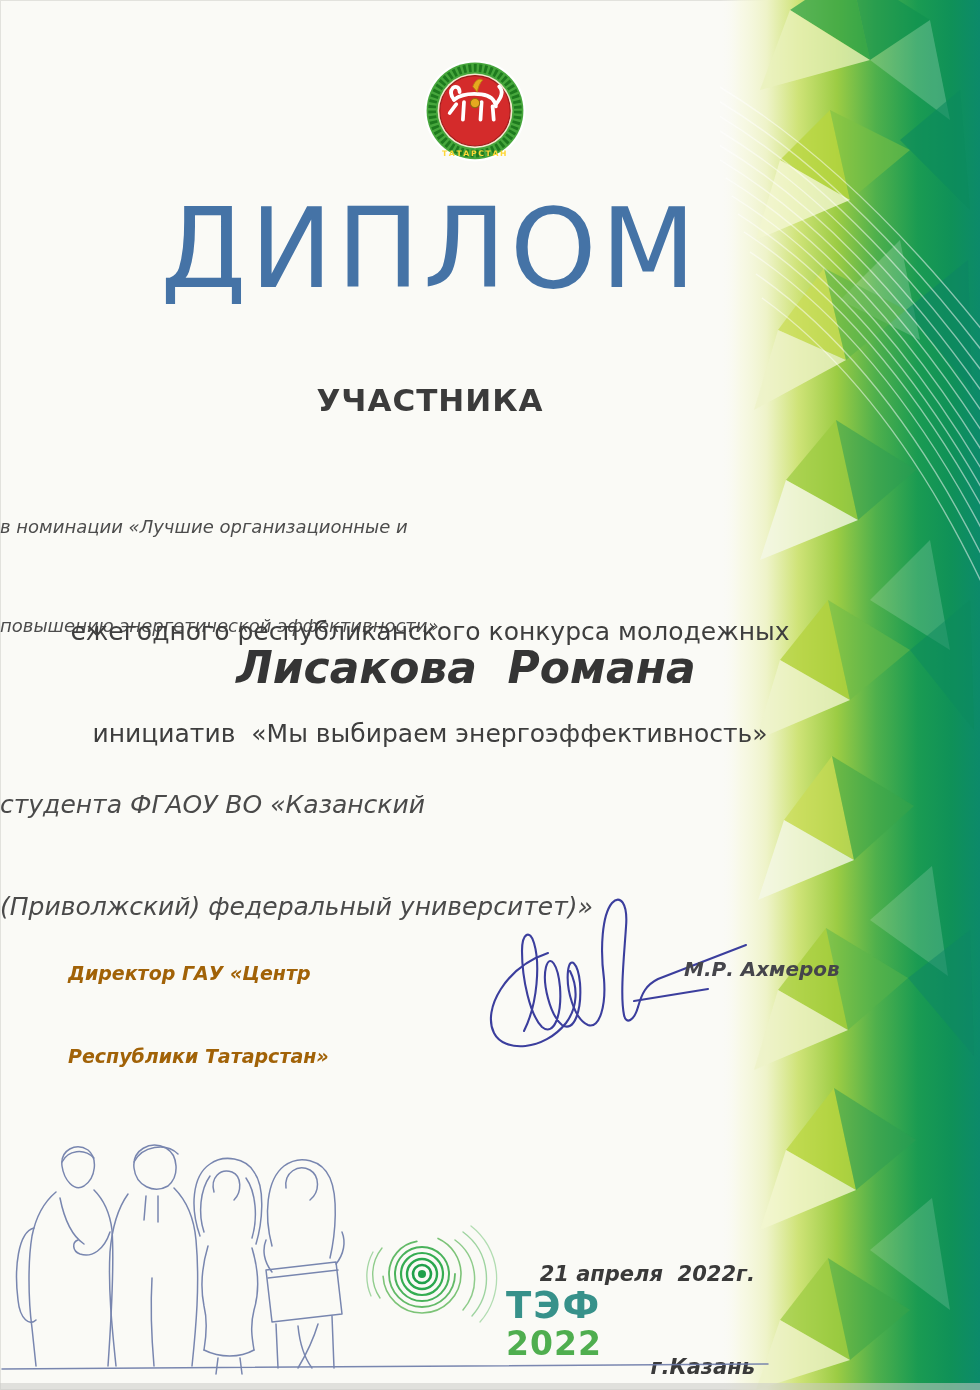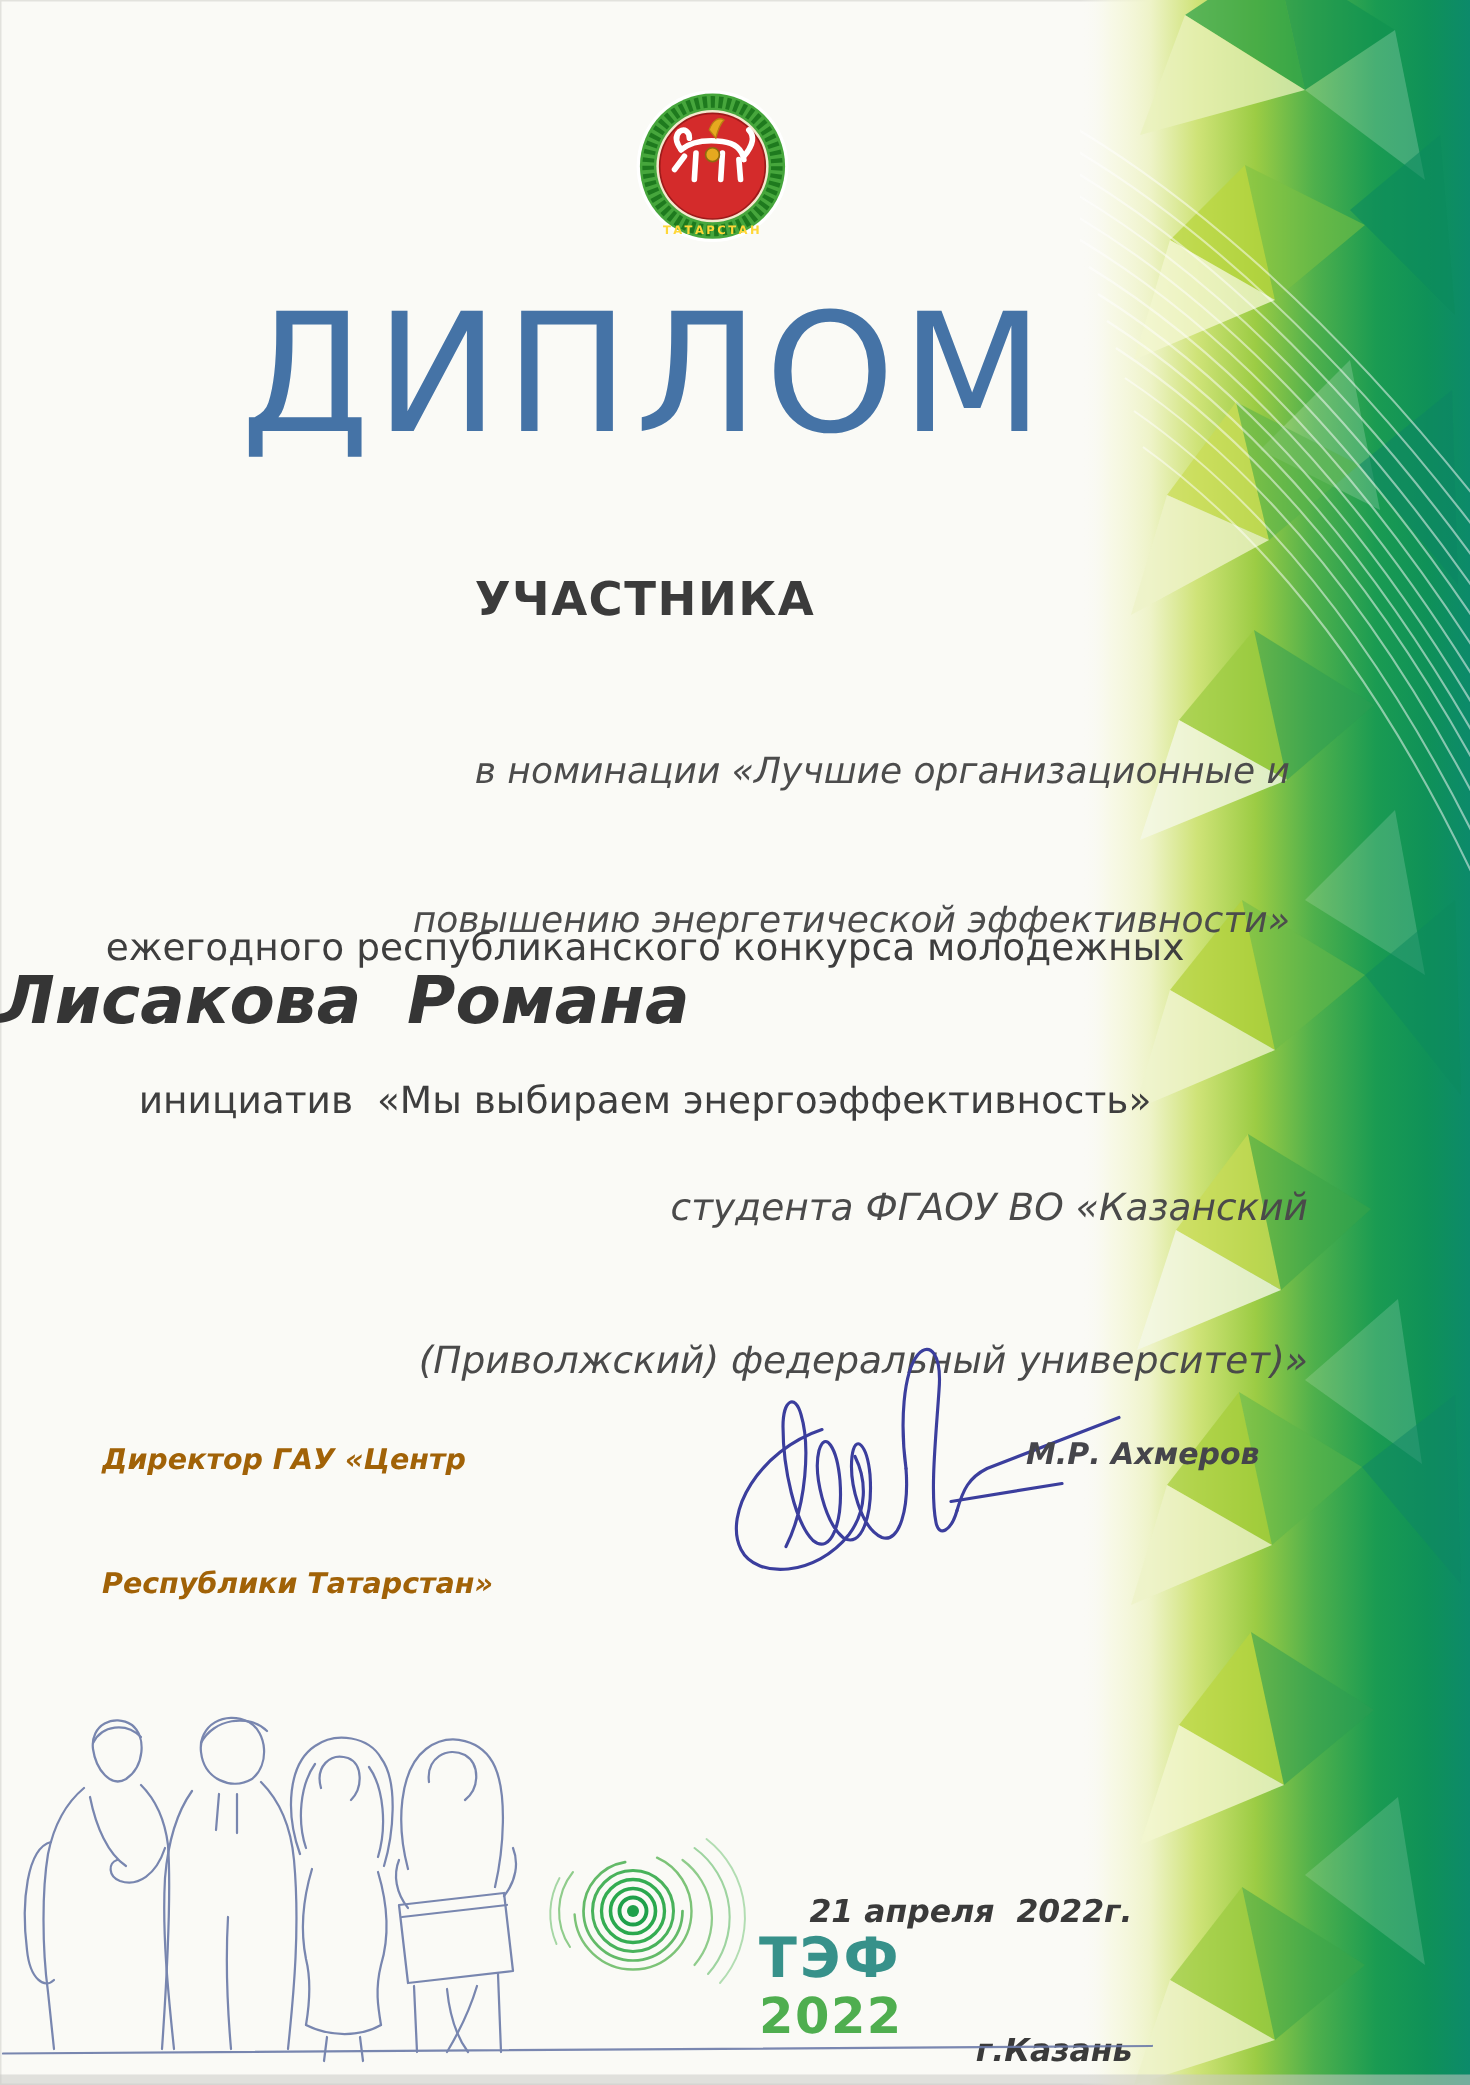--- a/index.html
+++ b/index.html
@@ -18,33 +18,33 @@
     text-align:center;
     font-size:110px;font-weight:normal;line-height:1.05;
     color:#4573a6;letter-spacing:4px;white-space:pre-wrap;
   }
   .t-sub{
     position:absolute;left:0;top:382px;width:860px;text-align:center;
     font-size:31px;font-weight:bold;color:#3b3b3b;
     letter-spacing:1px;white-space:pre-wrap;
   }
   .t-nom{
-    position:absolute;left:0;top:432px;width:860px;text-align:right;
-    font-size:24px;font-style:italic;color:#4c4c4c;line-height:33px;white-space:pre-wrap;
+    position:absolute;left:0;top:444px;width:860px;text-align:left;
+    font-size:18px;font-style:italic;color:#4c4c4c;line-height:33px;white-space:pre-wrap;
   }
   .t-contest{
     position:absolute;left:0;top:547px;width:860px;text-align:center;
     font-size:25px;color:#3e3e3e;line-height:34px;white-space:pre-wrap;
   }
   .t-name{
-    position:absolute;left:0;top:642px;width:860px;
-    font-size:44px;font-weight:bold;font-style:italic;color:#353535;white-space:pre-wrap;
+    position:absolute;left:0;top:642px;width:860px;text-align:center;
+    font-size:44px;font-weight:bold;font-style:italic;color:#353535;white-space:pre-wrap;padding-left:36px;
   }
   .t-desc{
-    position:absolute;left:12px;top:720px;width:860px;text-align:right;
+    position:absolute;left:0;top:720px;width:860px;text-align:left;
     font-size:25px;font-style:italic;color:#4a4a4a;line-height:34px;white-space:pre-wrap;
   }
   .t-signer{
     position:absolute;left:68px;top:905px;width:420px;text-align:left;
     font-size:19px;font-weight:bold;font-style:italic;color:#a16207;line-height:27.5px;white-space:pre-wrap;
   }
   .t-signer-name{
     position:absolute;left:684px;top:957px;
     font-size:20px;font-weight:bold;font-style:italic;color:#45454b;white-space:pre-wrap;
   }

